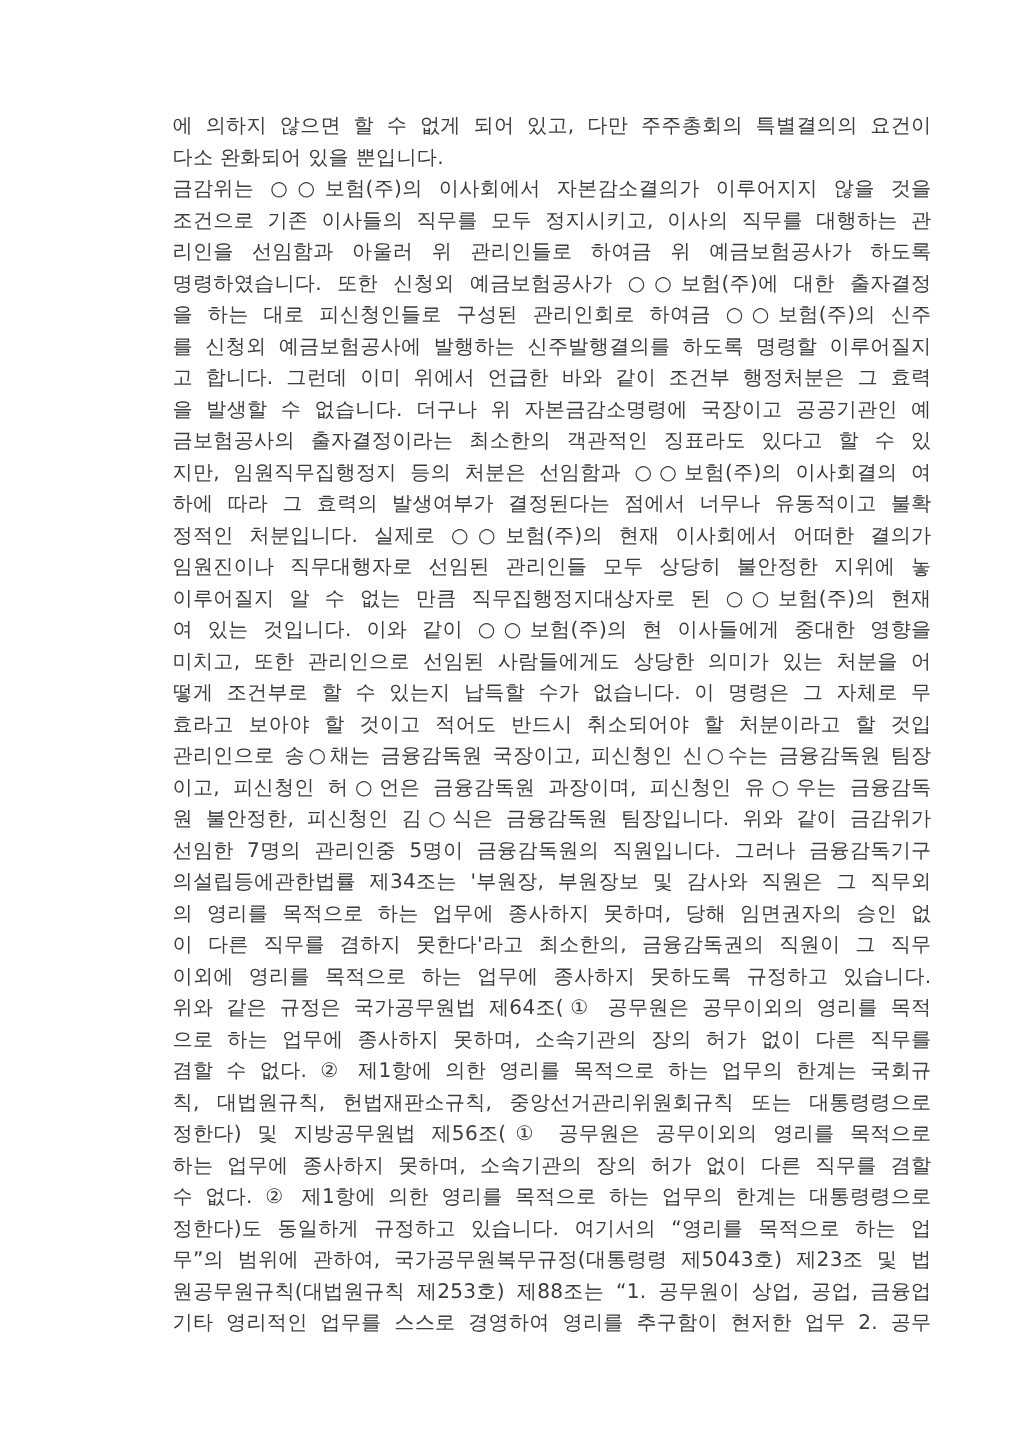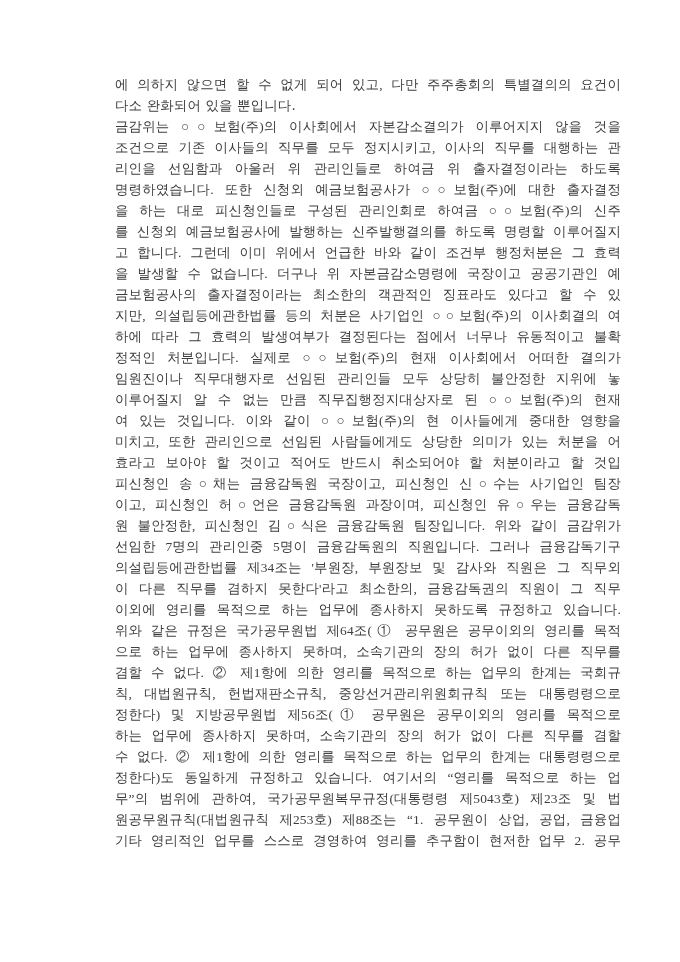--- a/index.html
+++ b/index.html
@@ -25,56 +25,57 @@
     letter-spacing: 0.2px;
   }
   .line {
     position: relative;
     height: 21px;
     overflow: hidden;
   }
   .line.fill {
     text-align: justify;
     text-align-last: justify;
-    font-family: Liberation Serif, serif;
   }
   .line.nofill {
     text-align: center;
     text-align-last: left;
   }
 </style>
 </head>
 <body>
 
 <div class="page">
   <div class="text-block" id="lines-container">
       <div class="line fill"><span>에 의하지 않으면 할 수 없게 되어 있고, 다만 주주총회의 특별결의의 요건이</span></div>
       <div class="line nofill"><span>다소 완화되어 있을 뿐입니다.</span></div>
       <div class="line fill"><span>금감위는 ○○보험(주)의 이사회에서 자본감소결의가 이루어지지 않을 것을</span></div>
       <div class="line fill"><span>조건으로 기존 이사들의 직무를 모두 정지시키고, 이사의 직무를 대행하는 관</span></div>
-      <div class="line fill"><span>리인을 선임함과 아울러 위 관리인들로 하여금 위 출자결정이라는 하도록</span></div>
+      <div class="line fill"><span>리인을 선임함과 아울러 위 관리인들로 하여금 위 예금보험공사가 하도록</span></div>
       <div class="line fill"><span>명령하였습니다. 또한 신청외 예금보험공사가 ○○보험(주)에 대한 출자결정</span></div>
       <div class="line fill"><span>을 하는 대로 피신청인들로 구성된 관리인회로 하여금 ○○보험(주)의 신주</span></div>
       <div class="line fill"><span>를 신청외 예금보험공사에 발행하는 신주발행결의를 하도록 명령할 이루어질지</span></div>
       <div class="line fill"><span>고 합니다. 그런데 이미 위에서 언급한 바와 같이 조건부 행정처분은 그 효력</span></div>
       <div class="line fill"><span>을 발생할 수 없습니다. 더구나 위 자본금감소명령에 국장이고 공공기관인 예</span></div>
       <div class="line fill"><span>금보험공사의 출자결정이라는 최소한의 객관적인 징표라도 있다고 할 수 있</span></div>
-      <div class="line fill"><span>지만, 의설립등에관한법률 등의 처분은 사기업인 ○○보험(주)의 이사회결의 여</span></div>
+      <div class="line fill"><span>지만, 임원직무집행정지 등의 처분은 선임함과 ○○보험(주)의 이사회결의 여</span></div>
       <div class="line fill"><span>하에 따라 그 효력의 발생여부가 결정된다는 점에서 너무나 유동적이고 불확</span></div>
       <div class="line fill"><span>정적인 처분입니다. 실제로 ○○보험(주)의 현재 이사회에서 어떠한 결의가</span></div>
       <div class="line fill"><span>임원진이나 직무대행자로 선임된 관리인들 모두 상당히 불안정한 지위에 놓</span></div>
       <div class="line fill"><span>이루어질지 알 수 없는 만큼 직무집행정지대상자로 된 ○○보험(주)의 현재</span></div>
       <div class="line fill"><span>여 있는 것입니다. 이와 같이 ○○보험(주)의 현 이사들에게 중대한 영향을</span></div>
       <div class="line fill"><span>미치고, 또한 관리인으로 선임된 사람들에게도 상당한 의미가 있는 처분을 어</span></div>
+      <div class="line fill"><span>떻게 조건부로 할 수 있는지 납득할 수가 없습니다. 이 명령은 그 자체로 무</span></div>
       <div class="line fill"><span>효라고 보아야 할 것이고 적어도 반드시 취소되어야 할 처분이라고 할 것입</span></div>
-      <div class="line fill"><span>피신청인 송○채는 금융감독원 국장이고, 피신청인 신○수는 사기업인 팀장</span></div>
+      <div class="line fill"><span>관리인으로 송○채는 금융감독원 국장이고, 피신청인 신○수는 금융감독원 팀장</span></div>
       <div class="line fill"><span>이고, 피신청인 허○언은 금융감독원 과장이며, 피신청인 유○우는 금융감독</span></div>
       <div class="line fill"><span>원 불안정한, 피신청인 김○식은 금융감독원 팀장입니다. 위와 같이 금감위가</span></div>
       <div class="line fill"><span>선임한 7명의 관리인중 5명이 금융감독원의 직원입니다. 그러나 금융감독기구</span></div>
       <div class="line fill"><span>의설립등에관한법률 제34조는 '부원장, 부원장보 및 감사와 직원은 그 직무외</span></div>
+      <div class="line fill"><span>의 영리를 목적으로 하는 업무에 종사하지 못하며, 당해 임면권자의 승인 없</span></div>
       <div class="line fill"><span>이 다른 직무를 겸하지 못한다'라고 최소한의, 금융감독권의 직원이 그 직무</span></div>
       <div class="line fill"><span>이외에 영리를 목적으로 하는 업무에 종사하지 못하도록 규정하고 있습니다.</span></div>
       <div class="line fill"><span>위와 같은 규정은 국가공무원법 제64조(① 공무원은 공무이외의 영리를 목적</span></div>
       <div class="line fill"><span>으로 하는 업무에 종사하지 못하며, 소속기관의 장의 허가 없이 다른 직무를</span></div>
       <div class="line fill"><span>겸할 수 없다. ② 제1항에 의한 영리를 목적으로 하는 업무의 한계는 국회규</span></div>
       <div class="line fill"><span>칙, 대법원규칙, 헌법재판소규칙, 중앙선거관리위원회규칙 또는 대통령령으로</span></div>
       <div class="line fill"><span>정한다) 및 지방공무원법 제56조(① 공무원은 공무이외의 영리를 목적으로</span></div>
       <div class="line fill"><span>하는 업무에 종사하지 못하며, 소속기관의 장의 허가 없이 다른 직무를 겸할</span></div>
       <div class="line fill"><span>수 없다. ② 제1항에 의한 영리를 목적으로 하는 업무의 한계는 대통령령으로</span></div>
       <div class="line fill"><span>정한다)도 동일하게 규정하고 있습니다. 여기서의 “영리를 목적으로 하는 업</span></div>

